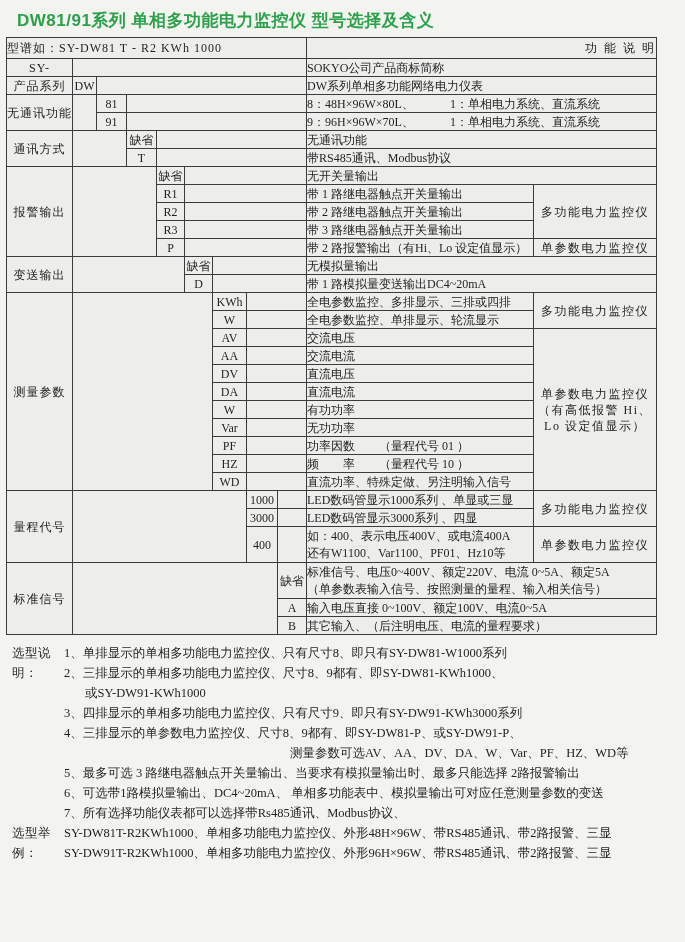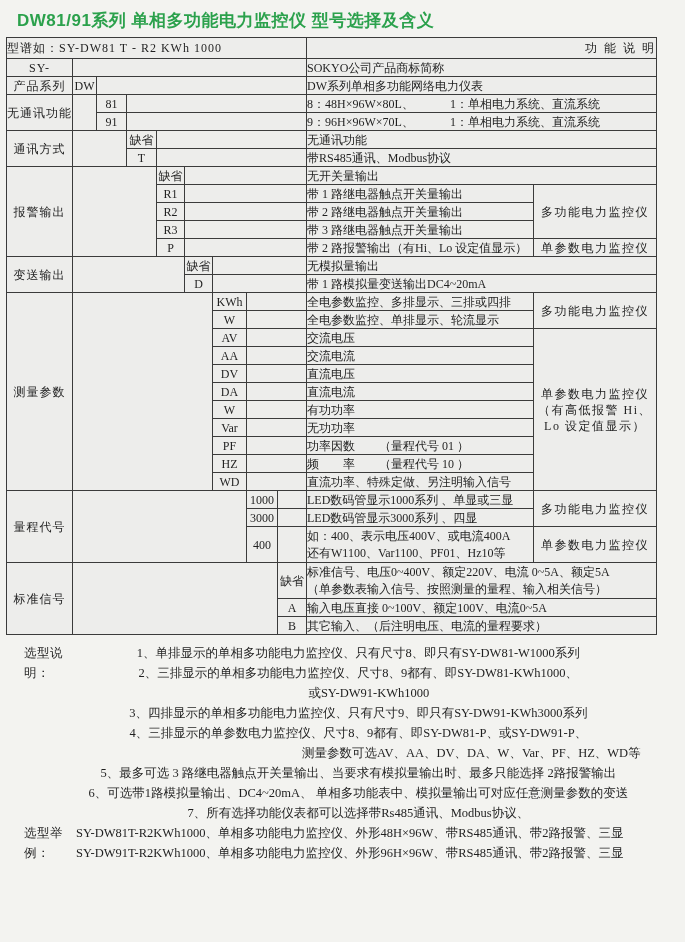--- a/index.html
+++ b/index.html
@@ -32,22 +32,22 @@
   td.hdrspec{padding-left:28px;font-size:13px;letter-spacing:1px;}
   td.hdrfunc{text-align:right;font-size:13px;letter-spacing:2px;}
   td.lbl{text-align:center;letter-spacing:1px;}
   td.code{text-align:center;}
   td.desc{padding:0 6px;text-align:left;}
   td.status{text-align:center;letter-spacing:1.5px;font-family:Liberation Serif, serif;}
   td.desc .ln{line-height:17px;}
   td.status .ln{line-height:16px;}
   .notes{margin:8px 0 0 12px;font-size:12.5px;}
   .note-row{display:flex;align-items:flex-start;}
-  .note-label{flex:0 0 52px;line-height:20px;letter-spacing:0.5px;margin-left:12px;}
-  .note-body{flex:1;text-align:center;}
+  .note-label{flex:0 0 52px;line-height:20px;letter-spacing:0.5px;}
+  .note-body{flex:1;}
   .note-line{line-height:20px;white-space:nowrap;}
   .cont1{padding-left:21px;}
   .cont2{padding-left:226px;}
 </style>
 </head>
 <body>
 
 <div class="page">
   <h1 class="title">DW81/91系列 单相多功能电力监控仪 型号选择及含义</h1>
 

